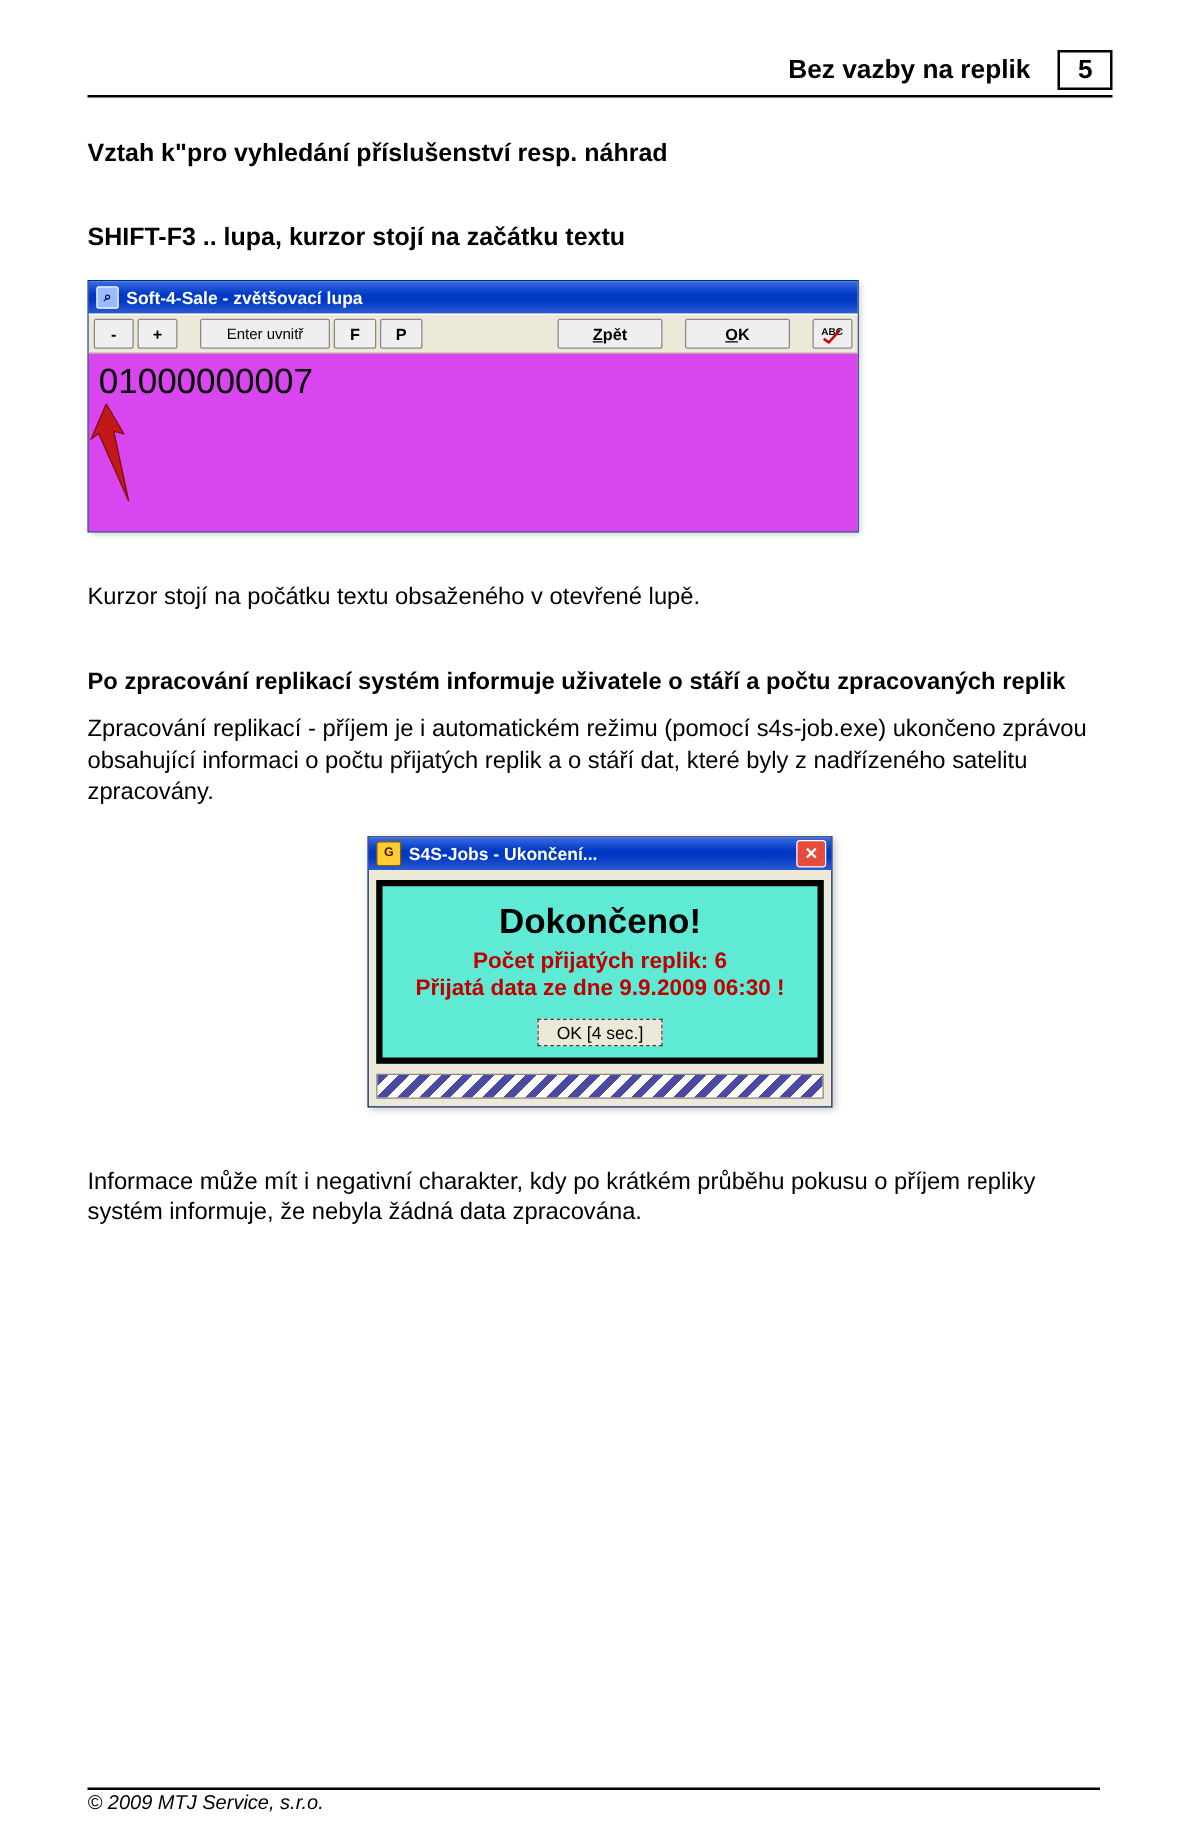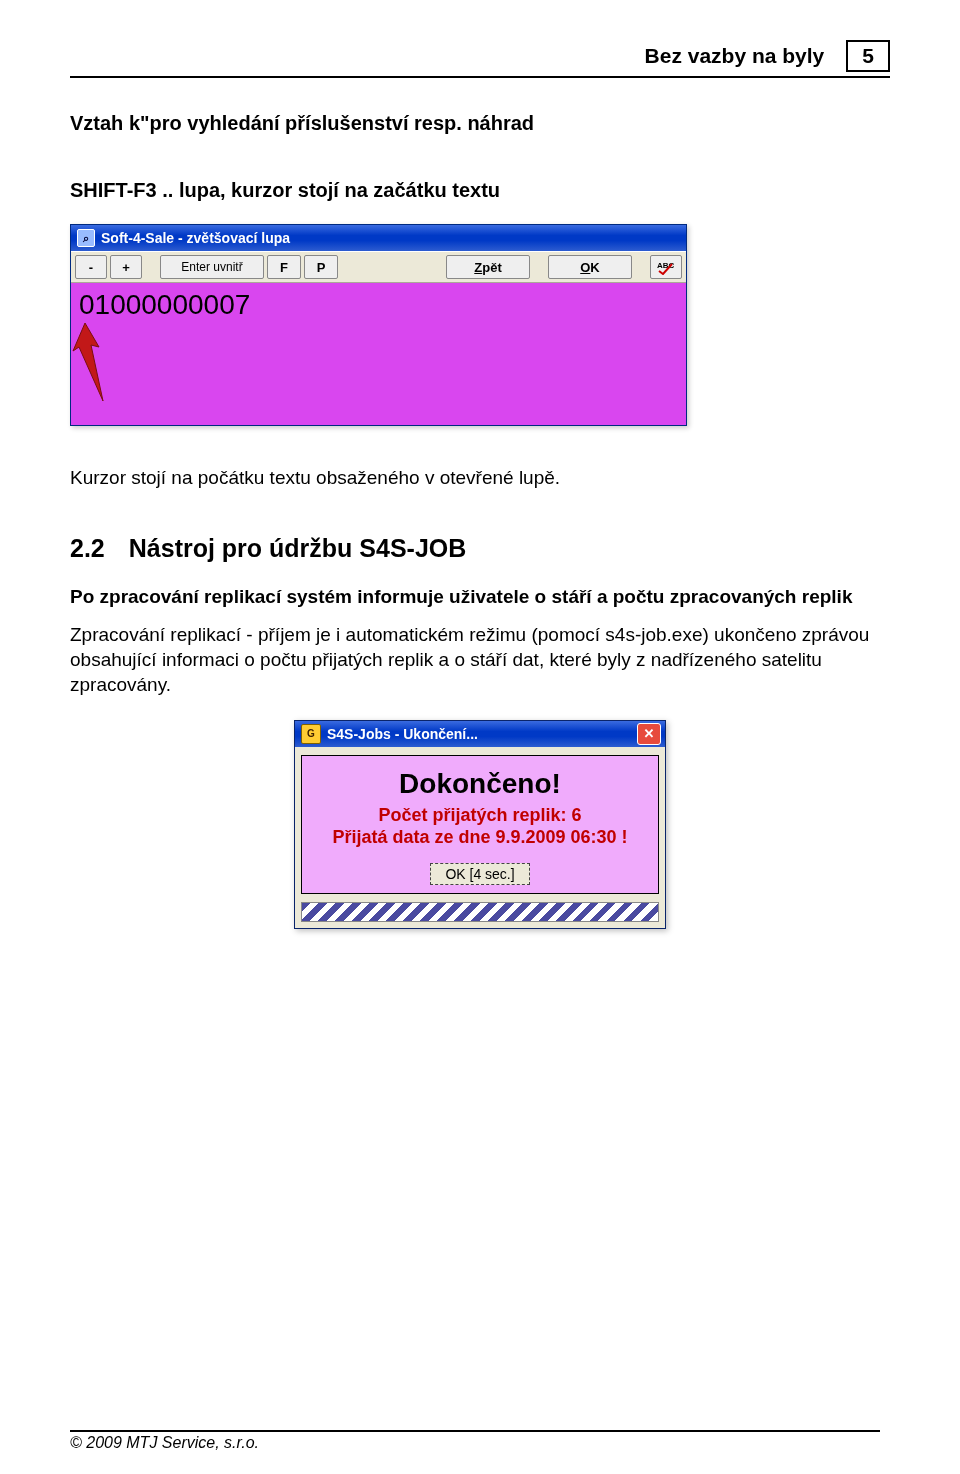--- a/index.html
+++ b/index.html
@@ -187,22 +187,22 @@
     font-size: 13px;
     display: inline-flex;
     align-items: center;
     justify-content: center;
     cursor: pointer;
   }
   .dlg-body {
     padding: 8px 6px 6px 6px;
   }
   .dlg-inner {
-    background: #f0abfc;
-    border: 1px solid #000000;
+    background: #5eead4;
+    border: 5px solid #000000;
     padding: 8px 8px 10px 8px;
   }
   .done {
     font-size: 28px;
     font-weight: bold;
     text-align: center;
     padding: 4px 0 4px 0;
   }
   .red-line {
     text-align: center;
@@ -234,21 +234,21 @@
     right: 80px;
   }
   .footer-line { border-top: 2px solid #000; padding-top: 2px; }
   .footer-text { font-style: italic; font-size: 16px; }
 </style>
 </head>
 <body>
 
 <div class="page">
   <div class="page-header">
-    <span class="page-header-title">Bez vazby na byly</span>
+    <span class="page-header-title">Bez vazby na replik</span>
     <span class="page-number-box">5</span>
   </div>
 
   <div class="line-full">Vztah k"pro vyhledání příslušenství resp. náhrad</div>
 
   <div class="shortcut-line">SHIFT-F3 .. lupa, kurzor stojí na začátku textu</div>
 
   <div class="win1">
     <div class="titlebar">
       <span class="win-icon">⌕</span>
@@ -282,24 +282,20 @@
     <div class="content-area">
       <span class="big-text">01000000007</span>
       <svg class="red-arrow" width="44" height="80">
         <polygon points="16,0 30,24 22,22 34,78 10,24 4,28" fill="#c21818" stroke="#7a0e0e" stroke-width="1"></polygon>
       </svg>
     </div>
   </div>
 
   <div class="para">Kurzor stojí na počátku textu obsaženého v otevřené lupě.</div>
 
-  <div class="h2">
-    <span>2.2</span>
-    <span>Nástroj pro údržbu S4S-JOB</span>
-  </div>
 
   <div class="bold-sub">Po zpracování replikací systém informuje uživatele o stáří a počtu zpracovaných replik</div>
 
   <div class="normal-para">Zpracování replikací - příjem je i automatickém režimu (pomocí s4s-job.exe) ukončeno zprávou obsahující informaci o počtu přijatých replik a o stáří dat, které byly z nadřízeného satelitu zpracovány.</div>
 
   <div class="win2-wrap">
     <div class="win2">
       <div class="titlebar2">
         <span class="win-icon2">G</span>
         <span>S4S-Jobs - Ukončení...</span>
@@ -312,19 +308,20 @@
           <div class="red-line">Přijatá data ze dne 9.9.2009 06:30 !</div>
           <div class="ok-wrap">
             <span class="ok-btn">OK [4 sec.]</span>
           </div>
         </div>
         <div class="stripe"></div>
       </div>
     </div>
   </div>
 
+  <div class="normal-para">Informace může mít i negativní charakter, kdy po krátkém průběhu pokusu o příjem repliky systém informuje, že nebyla žádná data zpracována.</div>
 
   <div class="footer-area">
     <div class="footer-line">
       <span class="footer-text">© 2009 MTJ Service, s.r.o.</span>
     </div>
   </div>
 </div>
 
 </body></html>

